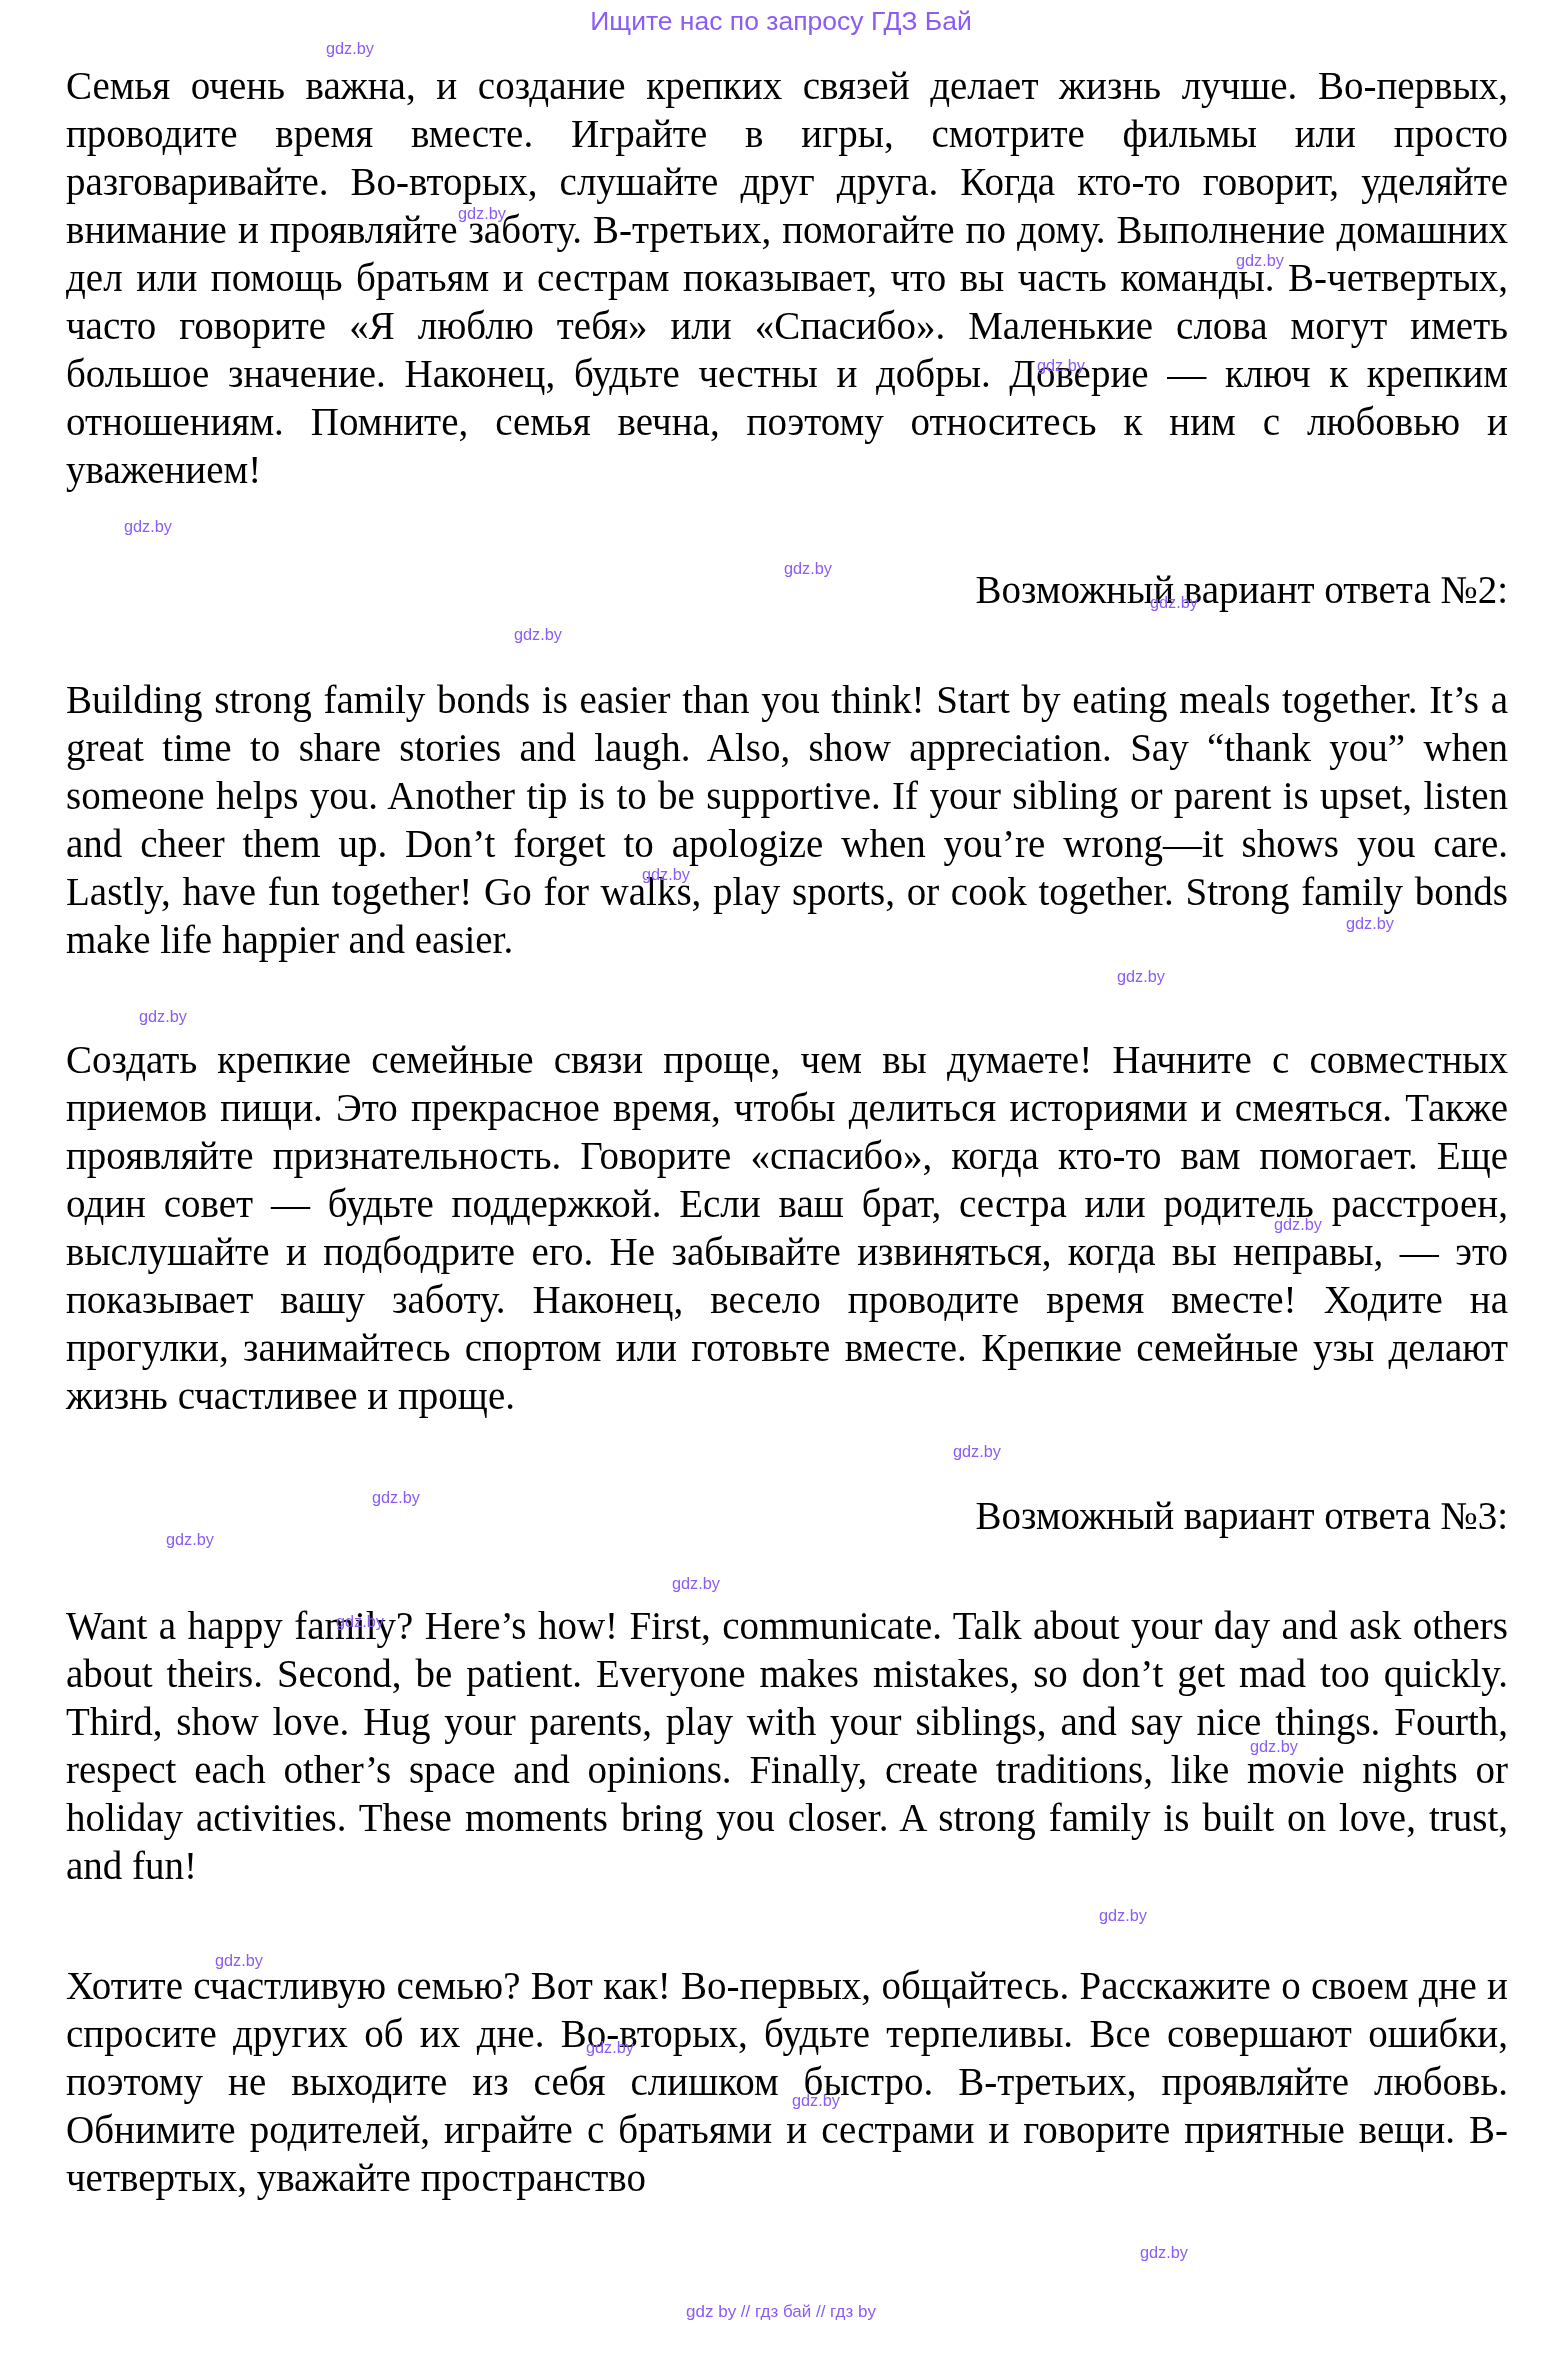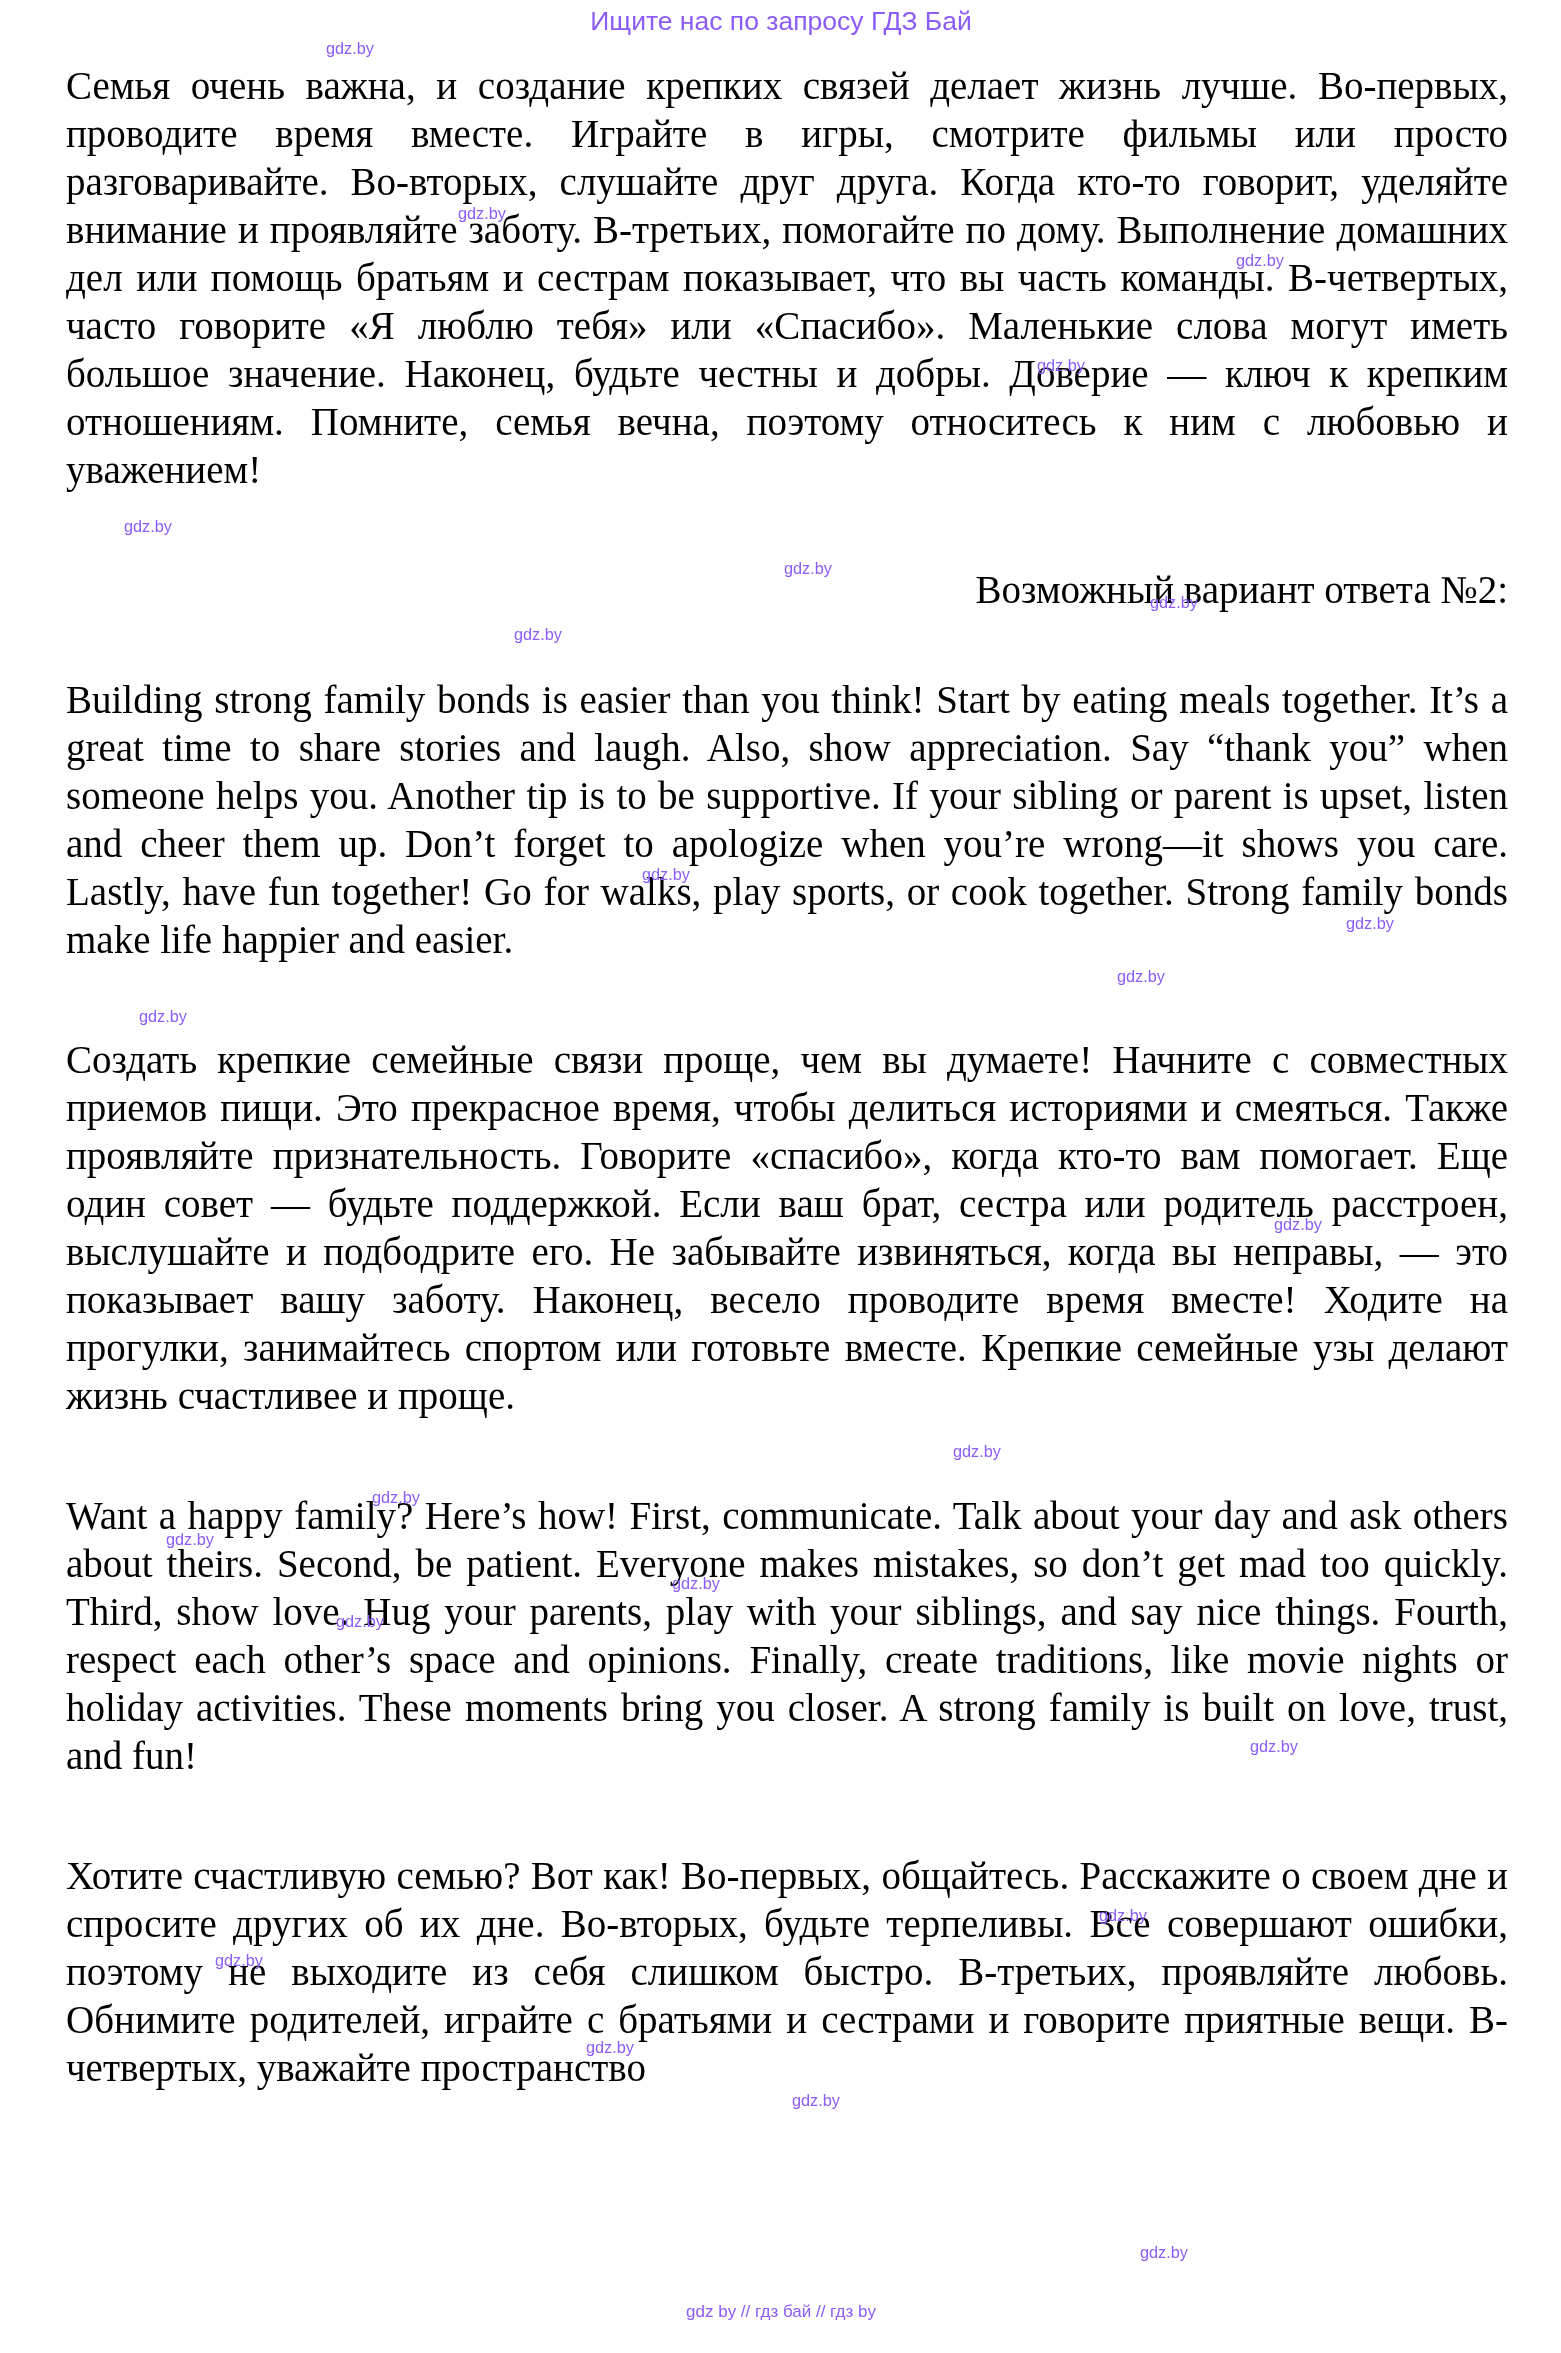--- a/index.html
+++ b/index.html
@@ -66,20 +66,21 @@
 
   <div class="content">
     <p class="para">Семья очень важна, и создание крепких связей делает жизнь лучше. Во-первых, проводите время вместе. Играйте в игры, смотрите фильмы или просто разговаривайте. Во-вторых, слушайте друг друга. Когда кто-то говорит, уделяйте внимание и проявляйте заботу. В-третьих, помогайте по дому. Выполнение домашних дел или помощь братьям и сестрам показывает, что вы часть команды. В-четвертых, часто говорите «Я люблю тебя» или «Спасибо». Маленькие слова могут иметь большое значение. Наконец, будьте честны и добры. Доверие — ключ к крепким отношениям. Помните, семья вечна, поэтому относитесь к ним с любовью и уважением!</p>
 
     <p class="heading">Возможный вариант ответа №2:</p>
 
     <p class="para">Building strong family bonds is easier than you think! Start by eating meals together. It’s a great time to share stories and laugh. Also, show appreciation. Say “thank you” when someone helps you. Another tip is to be supportive. If your sibling or parent is upset, listen and cheer them up. Don’t forget to apologize when you’re wrong—it shows you care. Lastly, have fun together! Go for walks, play sports, or cook together. Strong family bonds make life happier and easier.</p>
 
     <p class="para">Создать крепкие семейные связи проще, чем вы думаете! Начните с совместных приемов пищи. Это прекрасное время, чтобы делиться историями и смеяться. Также проявляйте признательность. Говорите «спасибо», когда кто-то вам помогает. Еще один совет — будьте поддержкой. Если ваш брат, сестра или родитель расстроен, выслушайте и подбодрите его. Не забывайте извиняться, когда вы неправы, — это показывает вашу заботу. Наконец, весело проводите время вместе! Ходите на прогулки, занимайтесь спортом или готовьте вместе. Крепкие семейные узы делают жизнь счастливее и проще.</p>
 
+    <p class="heading">Возможный вариант ответа №3:</p>
 
     <p class="para">Want a happy family? Here’s how! First, communicate. Talk about your day and ask others about theirs. Second, be patient. Everyone makes mistakes, so don’t get mad too quickly. Third, show love. Hug your parents, play with your siblings, and say nice things. Fourth, respect each other’s space and opinions. Finally, create traditions, like movie nights or holiday activities. These moments bring you closer. A strong family is built on love, trust, and fun!</p>
 
     <p class="para">Хотите счастливую семью? Вот как! Во-первых, общайтесь. Расскажите о своем дне и спросите других об их дне. Во-вторых, будьте терпеливы. Все совершают ошибки, поэтому не выходите из себя слишком быстро. В-третьих, проявляйте любовь. Обнимите родителей, играйте с братьями и сестрами и говорите приятные вещи. В-четвертых, уважайте пространство</p>
   </div>
 
   <div class="watermark-layer">
       <span class="wm" style="left: 326px; top: 39px;">gdz.by</span>
       <span class="wm" style="left: 458px; top: 204px;">gdz.by</span>
       <span class="wm" style="left: 1236px; top: 251px;">gdz.by</span>

